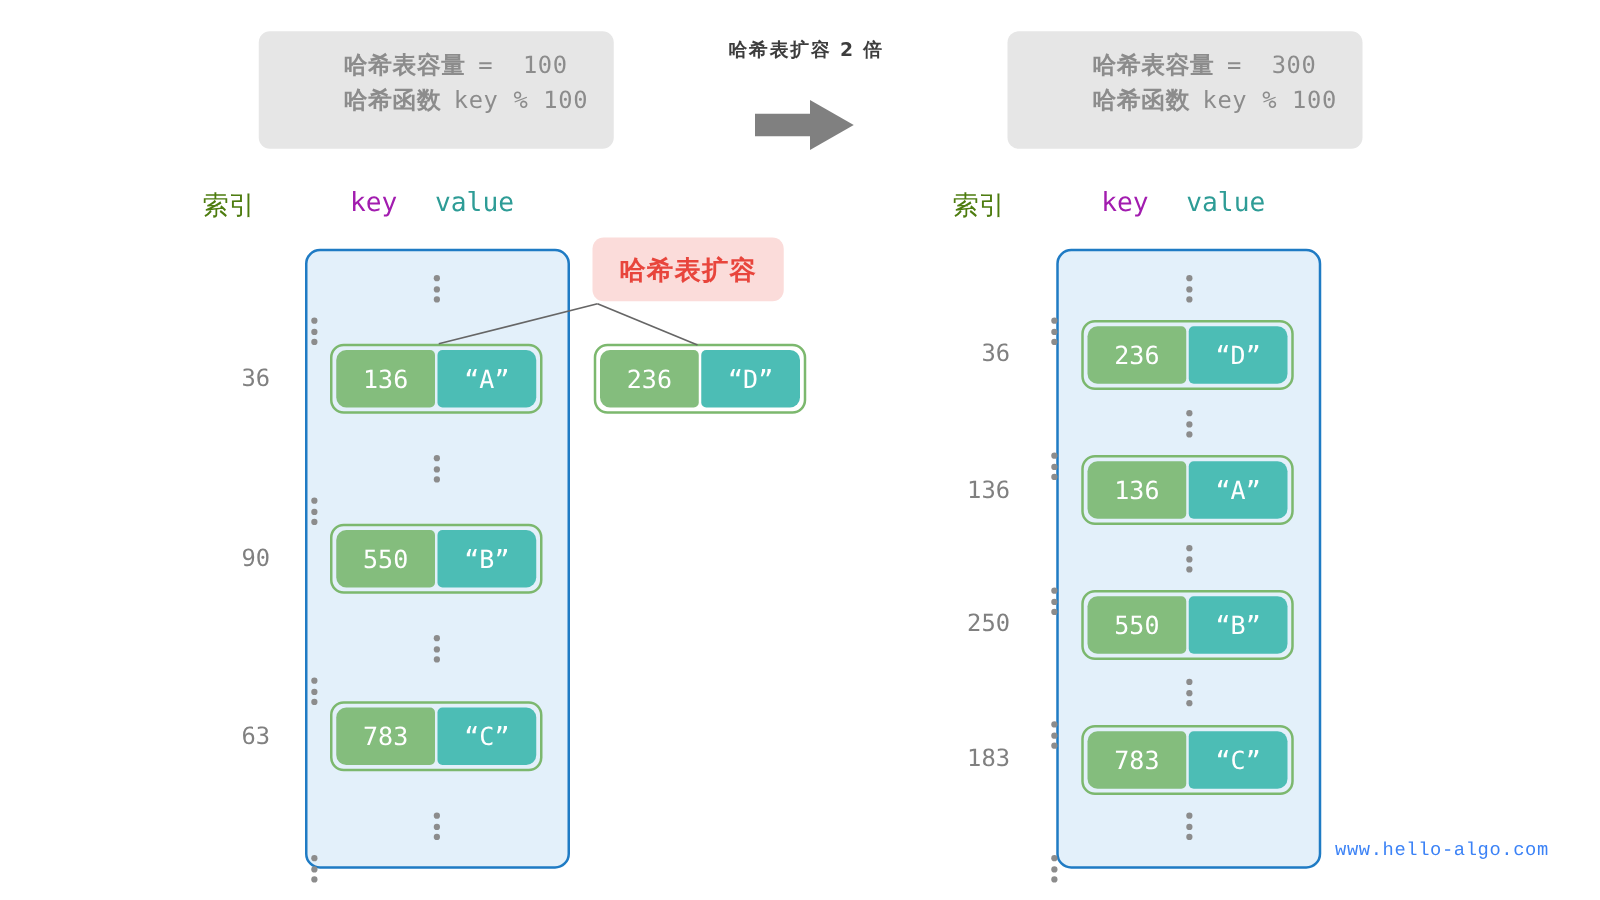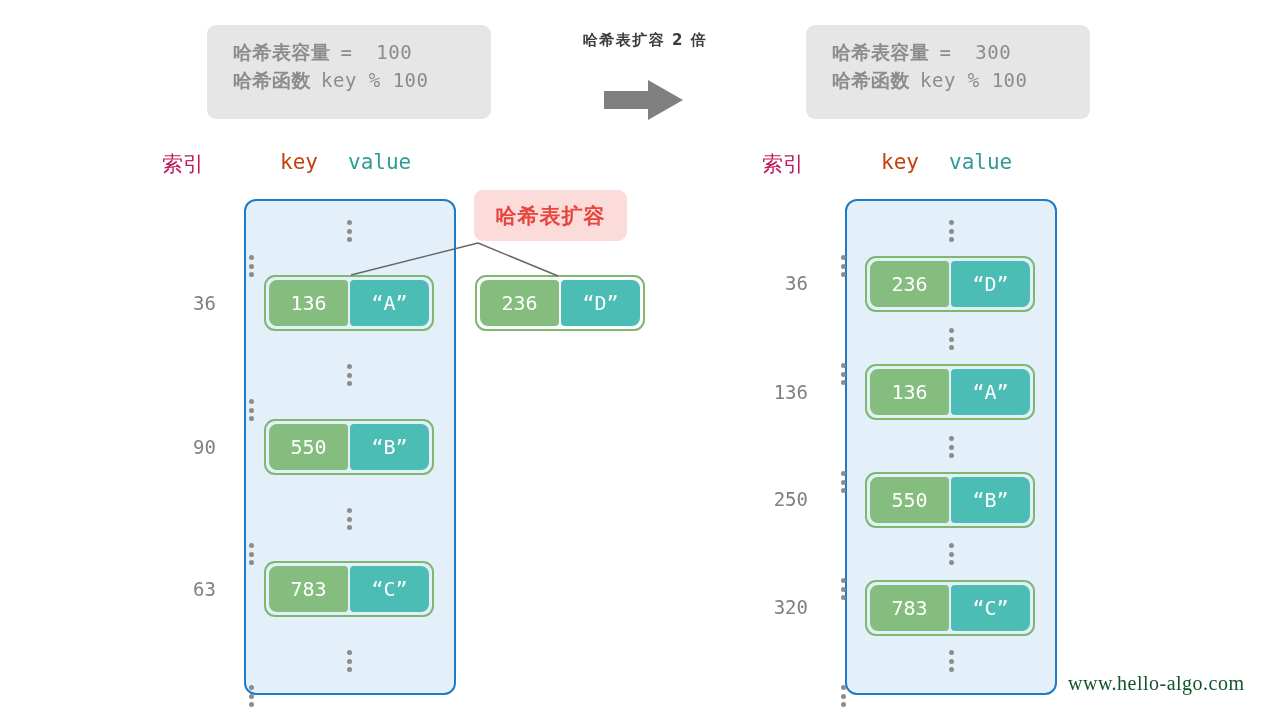--- a/index.html
+++ b/index.html
@@ -21,20 +21,21 @@
     background: #e6e6e6;
     border-radius: 9px;
     padding: 14px 26px 16px 26px;
     box-sizing: border-box;
   }
   .info-line {
     display: flex;
     align-items: flex-end;
     white-space: pre;
     line-height: 1.45;
+    margin-left: 42px;
   }
   .info-label {
     font-weight: bold;
     font-size: 19px;
     color: #8c8c8c;
     letter-spacing: 0.5px;
   }
   .info-mono {
     font-family: "DejaVu Sans Mono", "Liberation Mono", monospace;
     font-size: 19px;
@@ -67,25 +68,25 @@
     height: 44px;
   }
 
   
   .col-head {
     position: absolute;
     font-size: 21px;
     white-space: pre;
   }
   .head-index {
-    color: #be185d;
+    color: #4d7c0f;
     font-family: "DejaVu Sans", sans-serif;
   }
   .head-key {
-    color: #c2410c;
+    color: #a21caf;
     font-family: "DejaVu Sans Mono", "Liberation Mono", monospace;
     text-align: right;
   }
   .head-value {
     color: #2e9c96;
     font-family: "DejaVu Sans Mono", "Liberation Mono", monospace;
   }
 
   
   .table-body {
@@ -186,23 +187,23 @@
     left: 0; top: 0;
     width: 1280px; height: 720px;
     pointer-events: none;
   }
 
   
   #watermark {
     position: absolute;
     left: 1068px;
     top: 672px;
-    font-size: 20px;
-    color: #14532d;
-    font-family: Liberation Serif, serif;
+    font-size: 15px;
+    color: #3b82f6;
+    font-family: Liberation Mono, monospace;
     letter-spacing: 0.5px;
     white-space: pre;
   }
 </style>
 </head>
 <body>
 
 <div class="info-box" id="info-left">
   <div class="info-line">
     <span class="info-label">哈希表容量</span>
@@ -314,21 +315,21 @@
   <span class="vdots" style="position:relative; display:inline-flex; left:38px;"><i></i><i></i><i></i></span>
 </div>
 <div class="idx idx-right" style="top:381px;">136</div>
 <div class="idx idx-right" style="top:436px;">
   <span class="vdots" style="position:relative; display:inline-flex; left:38px;"><i></i><i></i><i></i></span>
 </div>
 <div class="idx idx-right" style="top:488px;">250</div>
 <div class="idx idx-right" style="top:543px;">
   <span class="vdots" style="position:relative; display:inline-flex; left:38px;"><i></i><i></i><i></i></span>
 </div>
-<div class="idx idx-right" style="top:596px;">320</div>
+<div class="idx idx-right" style="top:596px;">183</div>
 <div class="idx idx-right" style="top:650px;">
   <span class="vdots" style="position:relative; display:inline-flex; left:38px;"><i></i><i></i><i></i></span>
 </div>
 
 <div class="vdots" style="left:948px; top:220px;">
     <i></i>
     <i></i>
     <i></i>
   </div>
 <div class="vdots" style="left:948px; top:328px;">

